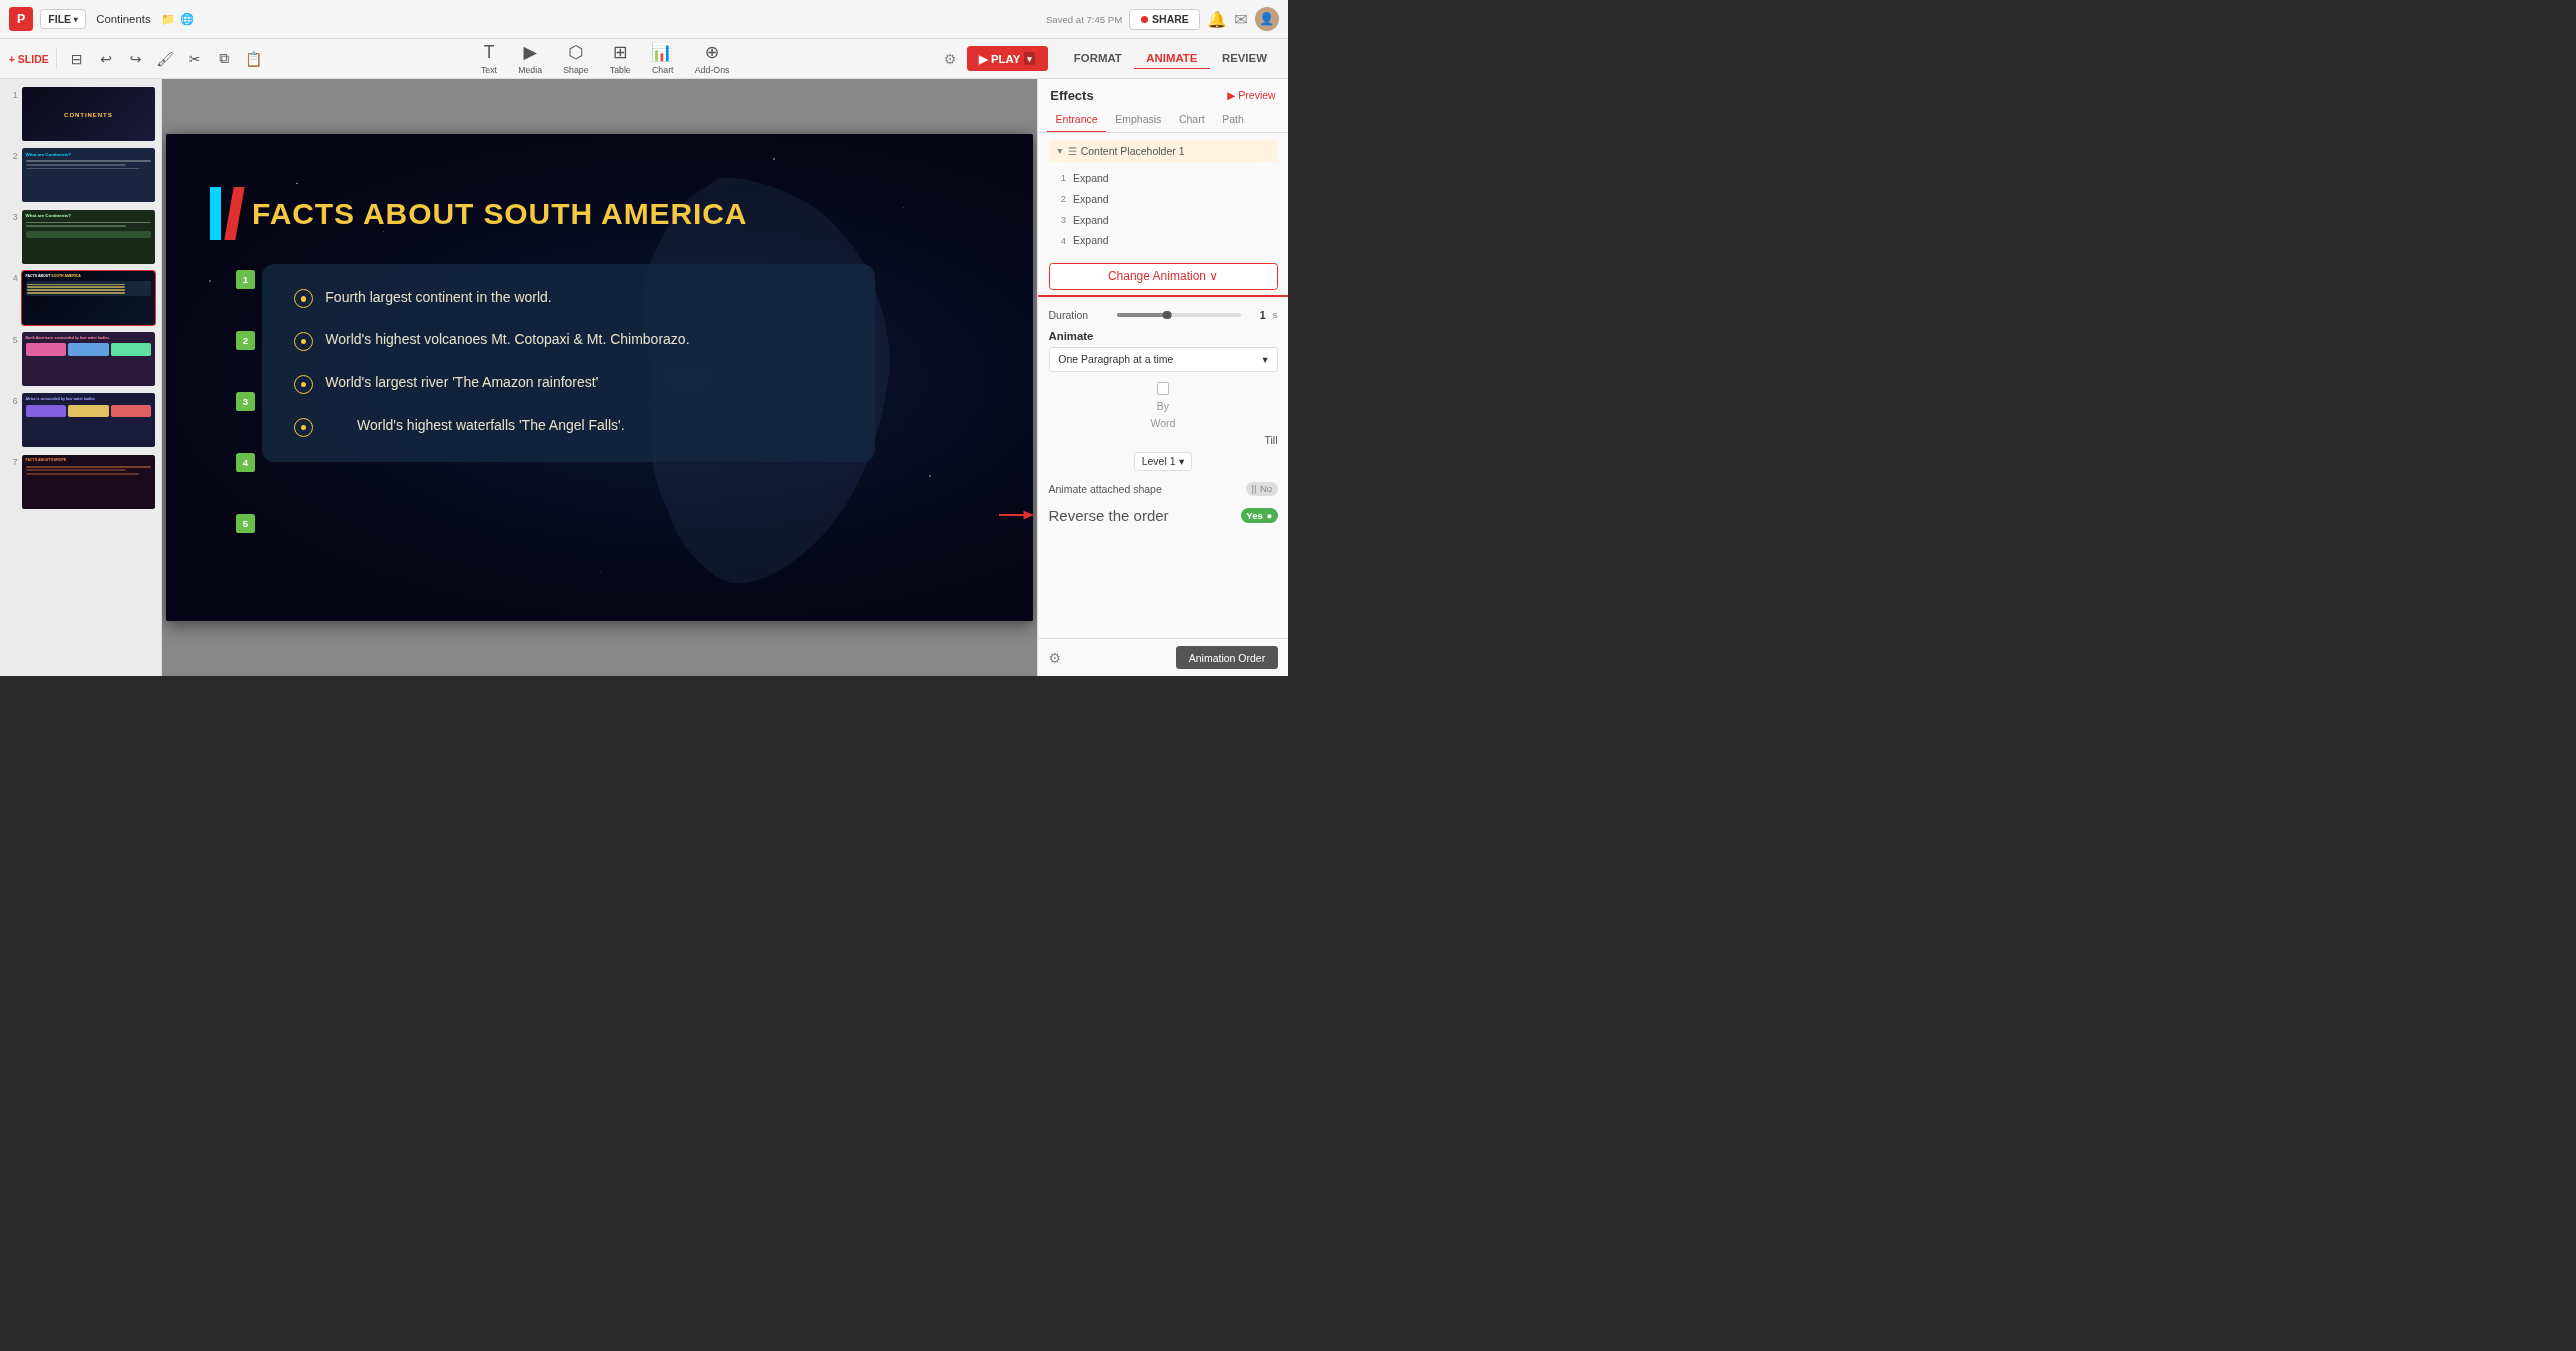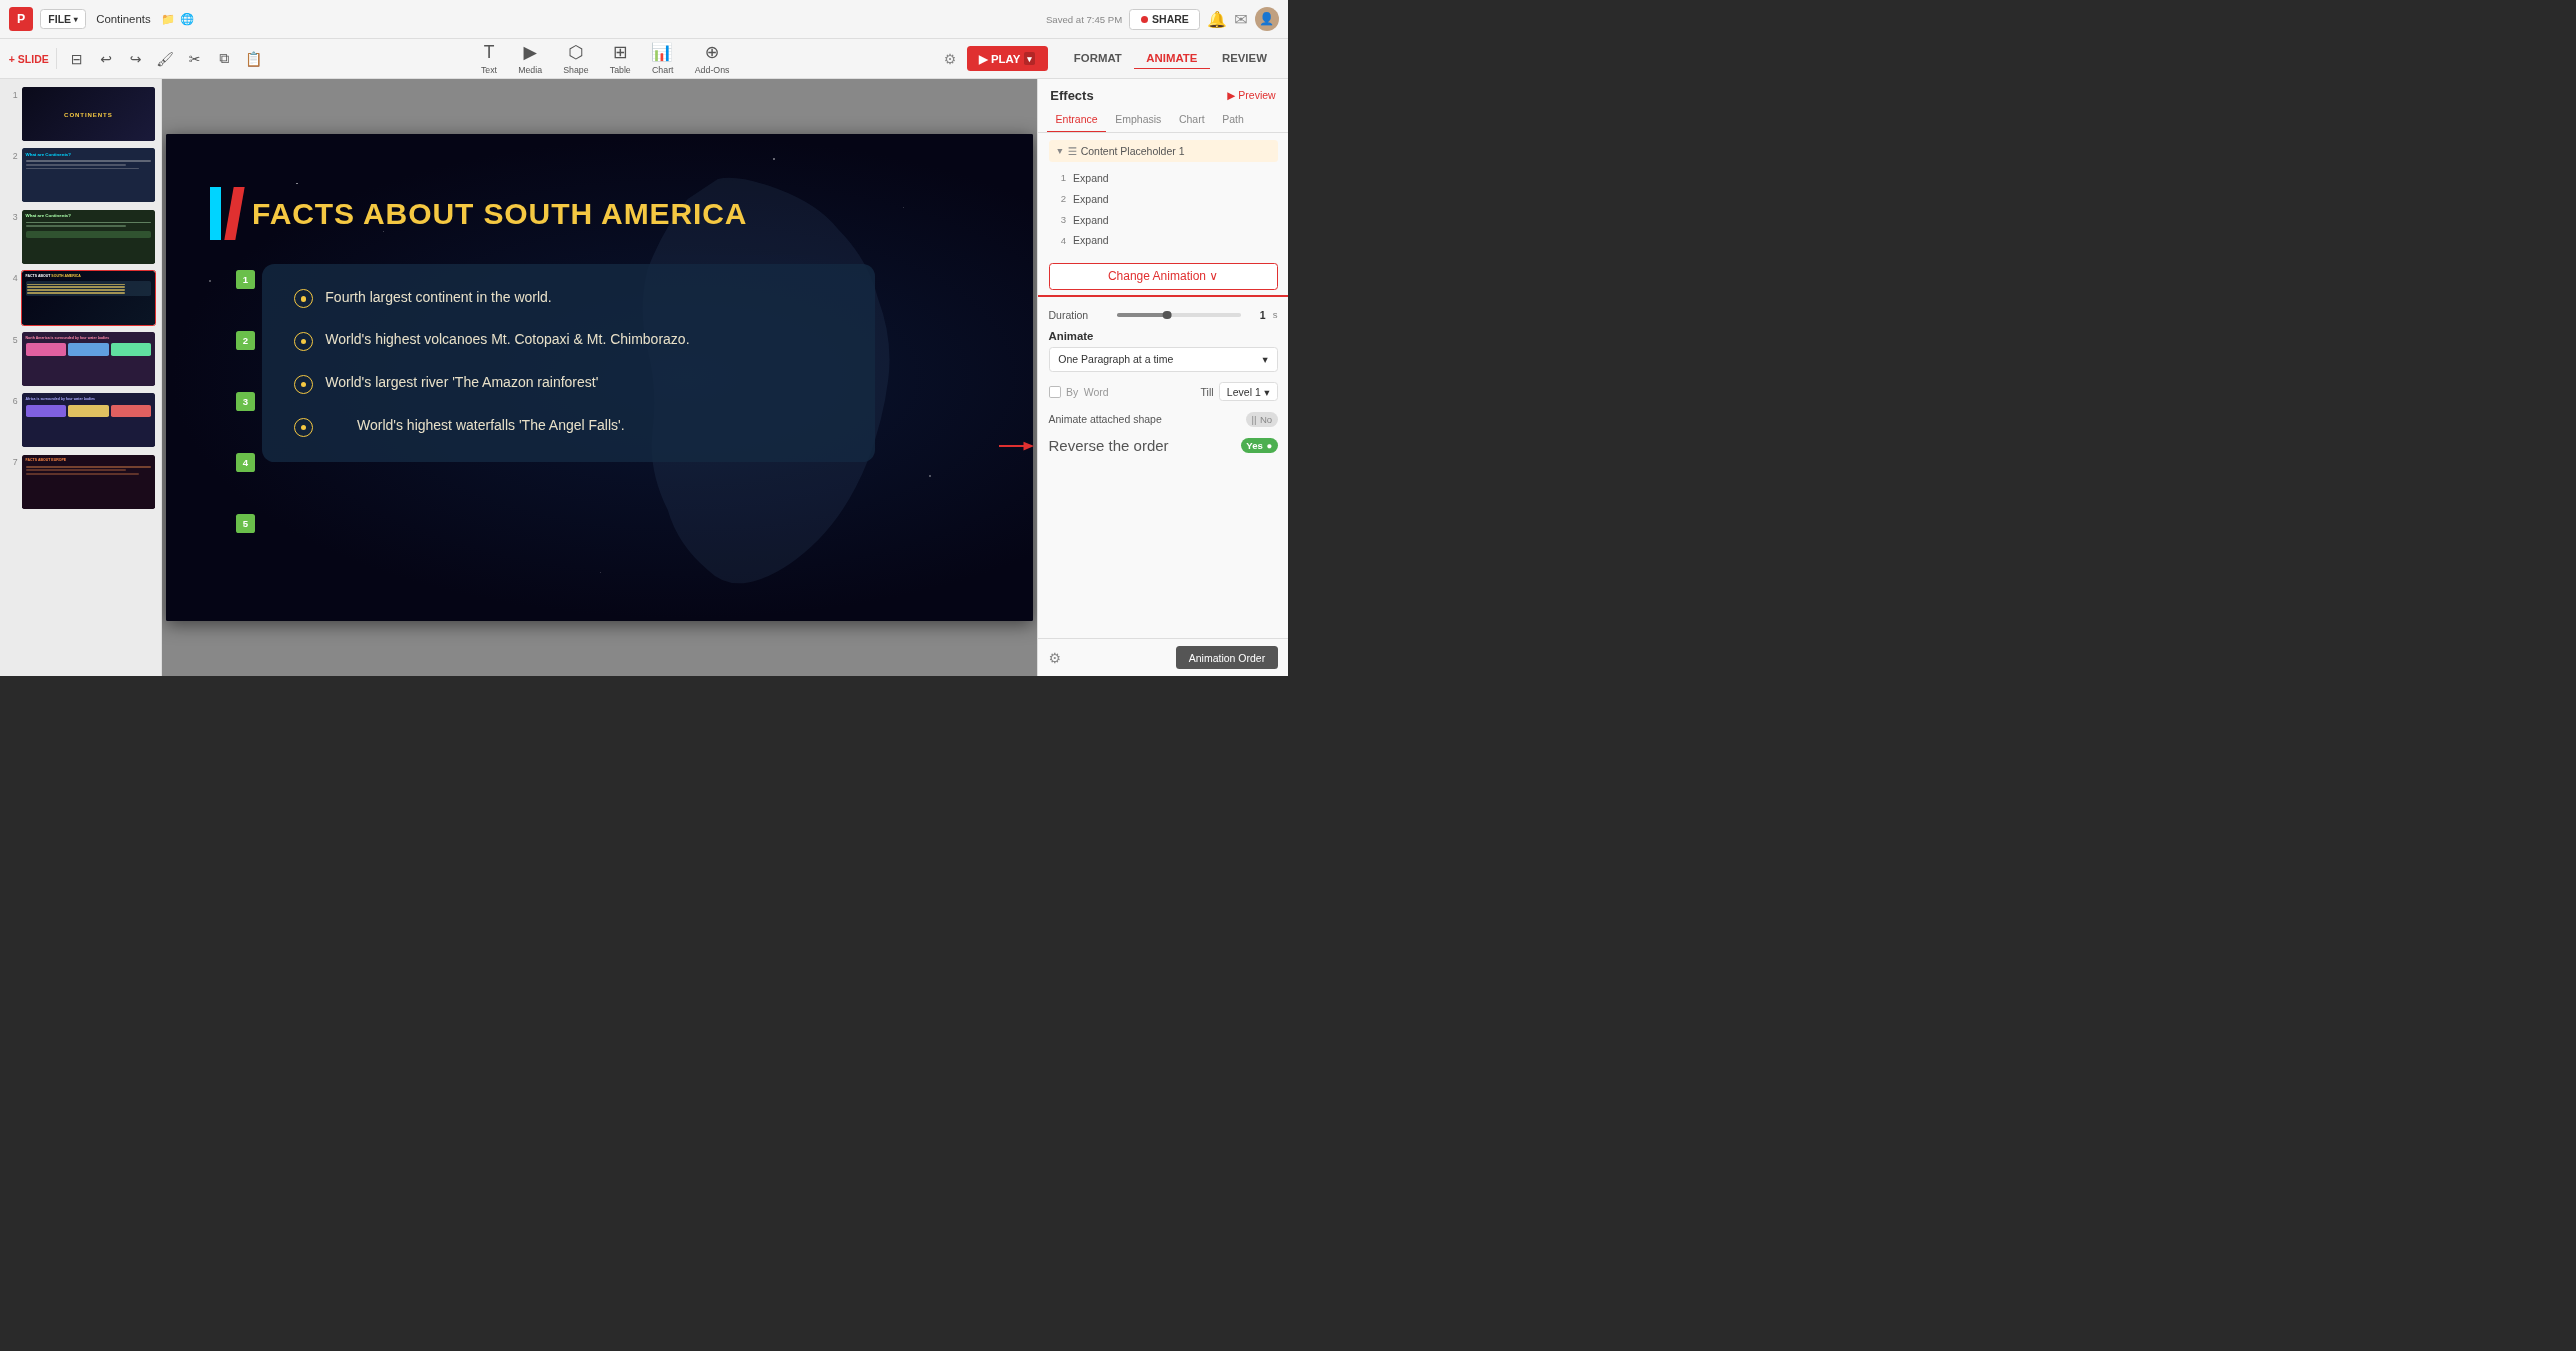--- a/index.html
+++ b/index.html
@@ -108,21 +108,21 @@
     #red-line { height: 1.8px; background: #e03030; margin: 0 0 8.8px; width: 100%; }
     #duration-row { display: flex; align-items: center; padding: 3.5px 10.5px; gap: 7px; }
     #duration-label { font-size: 10.5px; color: #555; flex: 1; }
     #duration-slider { flex: 2; height: 3.5px; background: linear-gradient(to right, #888 0%, #888 40%, #ddd 40%); border-radius: 1.8px; position: relative; cursor: pointer; }
     #duration-thumb { width: 8.8px; height: 8.8px; border-radius: 50%; background: #555; position: absolute; top: -2.6px; left: 40%; transform: translateX(-50%); }
     #duration-val { font-size: 10.5px; color: #333; font-weight: 600; width: 17.5px; text-align: right; }
     #duration-s { font-size: 9.6px; color: #888; }
     #animate-section { padding: 5.3px 10.5px; }
     #animate-label { font-size: 11.4px; font-weight: 600; color: #333; margin-bottom: 5.3px; }
     #animate-dropdown { width: 100%; border: 0.9px solid #ddd; border-radius: 3.5px; padding: 5.3px 8.8px; font-size: 10.5px; color: #333; display: flex; justify-content: space-between; align-items: center; cursor: pointer; background: white; }
-    #by-row { display: flex; align-items: center; gap: 5.3px; padding: 5.3px 10.5px; }
+    #by-row { display: flex; align-items: center; gap: 5.3px; padding: 5.3px 10.5px; flex-direction: column; }
     #by-checkbox { width: 12.3px; height: 12.3px; border: 0.9px solid #bbb; border-radius: 1.8px; background: white; }
     #by-label { font-size: 10.5px; color: #999; }
     #word-label { font-size: 10.5px; color: #999; }
     #till-label { font-size: 10.5px; color: #555; margin-left: auto; }
     #till-dropdown { border: 0.9px solid #ddd; border-radius: 3.5px; padding: 2.6px 7px; font-size: 10.5px; color: #333; display: flex; align-items: center; gap: 3.5px; cursor: pointer; background: white; }
     #attached-row { display: flex; align-items: center; padding: 5.3px 10.5px; }
     #attached-label { font-size: 10.5px; color: #555; flex: 1; }
     #attached-toggle { display: flex; align-items: center; gap: 3.5px; background: #ddd; border-radius: 17.5px; padding: 1.8px 5.3px; font-size: 9.6px; color: #888; cursor: pointer; }
     #reverse-row { display: flex; align-items: center; padding: 5.3px 10.5px; position: relative; }
     #reverse-label { font-size: 15px; color: #555; flex: 1; }

